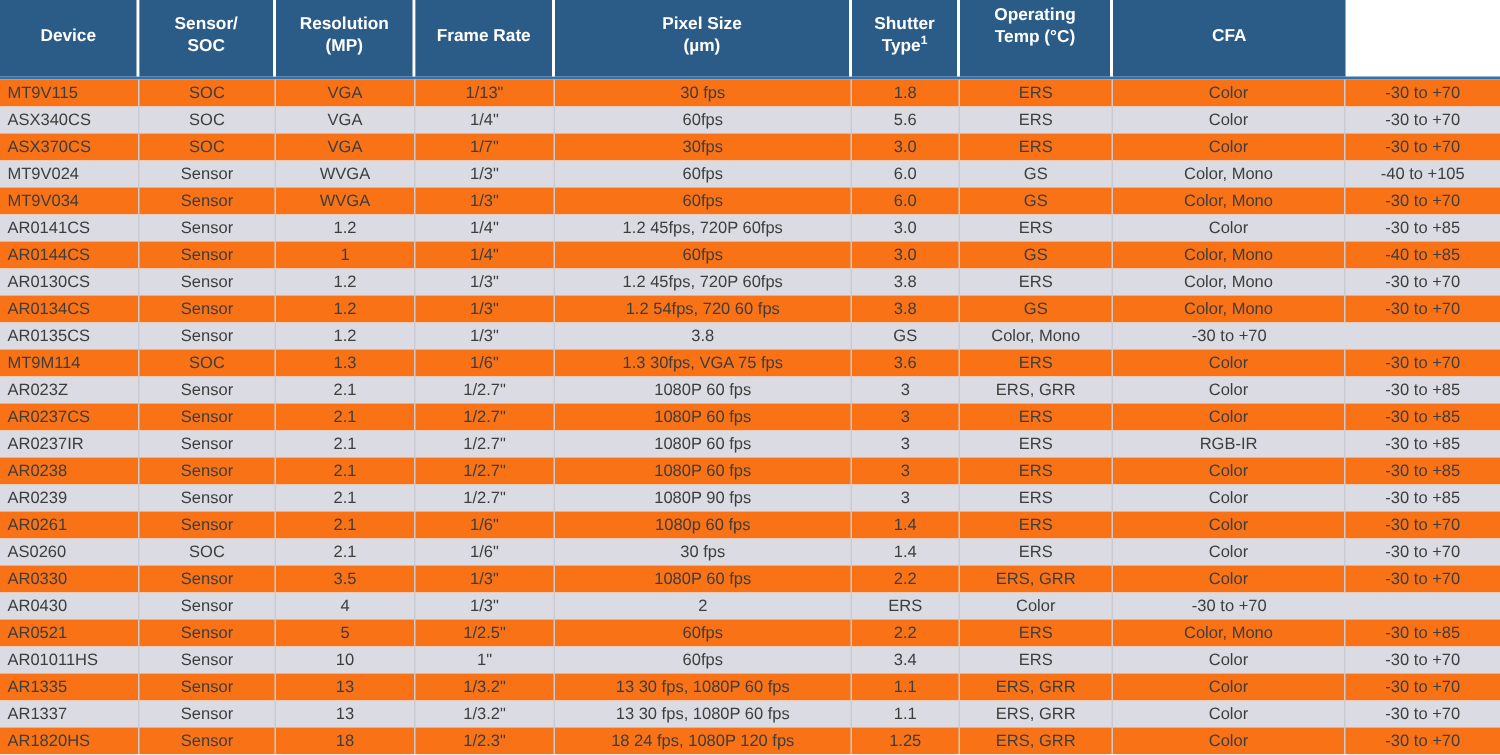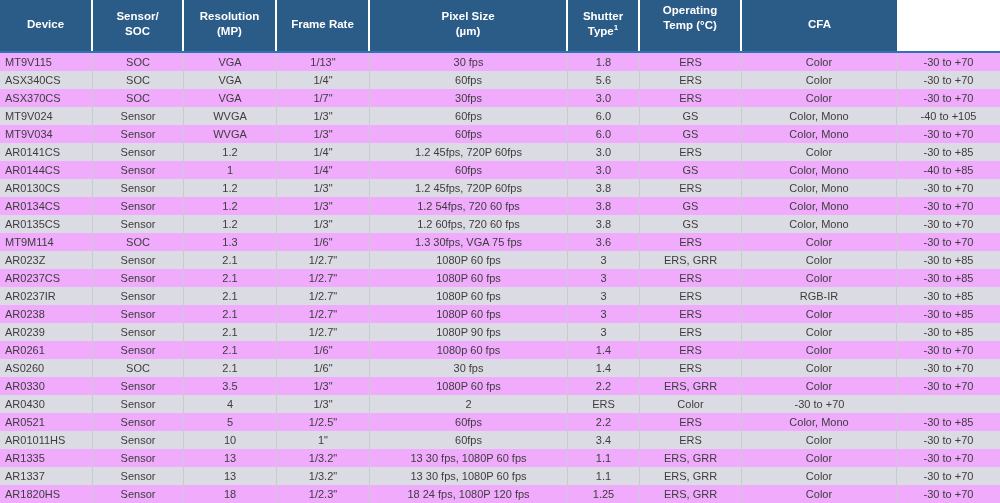--- a/index.html
+++ b/index.html
@@ -31,21 +31,21 @@
     border-right: 2px solid #fff;
   }
   .th:last-child { border-right: none; }
   .th.valign-top { justify-content: flex-start; padding-top: 3px; padding-bottom: 0; }
   .th sup { font-size: 8px; line-height: 0; }
   .tbody { display: block; }
   .tr {
     display: grid;
     grid-template-columns: 93px 91px 93px 93px 198px 72px 102px 155px 103px;
     height: 18px;
-    background: #f0abfc;
+    background: #f97316;
   }
   .tr:nth-child(even) { background: #DBDBE3; }
   .td {
     font-size: 11px;
     line-height: 18px;
     color: #3D3D3D;
     text-align: center;
     white-space: nowrap;
     overflow: hidden;
     border-right: 1px solid #C9CBD3;
@@ -185,21 +185,20 @@
         <div class="td">3.8</div>
         <div class="td">GS</div>
         <div class="td">Color, Mono</div>
         <div class="td">-30 to +70</div>
       </div>
       <div class="tr">
         <div class="td align-left">AR0135CS</div>
         <div class="td">Sensor</div>
         <div class="td">1.2</div>
         <div class="td">1/3"</div>
-        <div class="td">1.2 60fps, 720 60 fps</div>
         <div class="td">3.8</div>
         <div class="td">GS</div>
         <div class="td">Color, Mono</div>
         <div class="td">-30 to +70</div>
       </div>
       <div class="tr">
         <div class="td align-left">MT9M114</div>
         <div class="td">SOC</div>
         <div class="td">1.3</div>
         <div class="td">1/6"</div>

